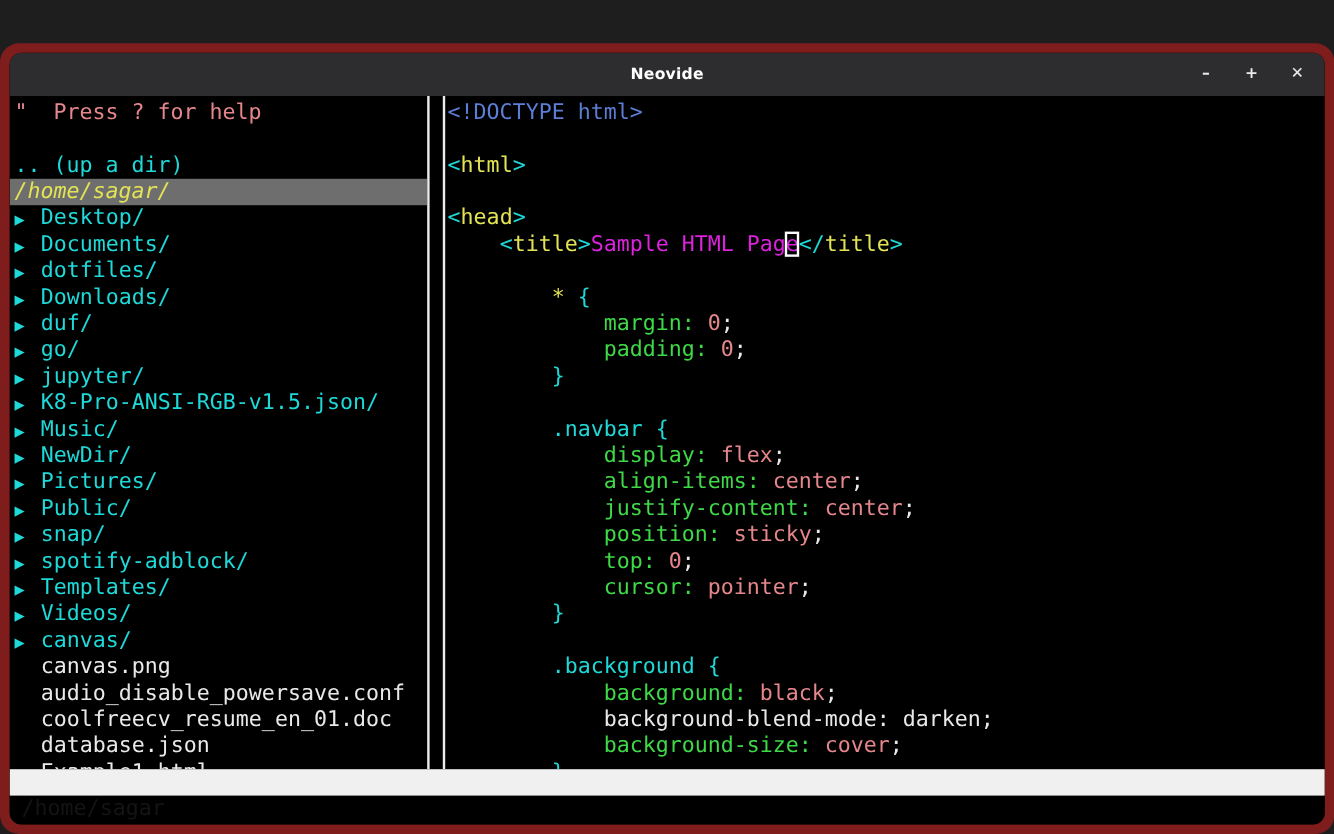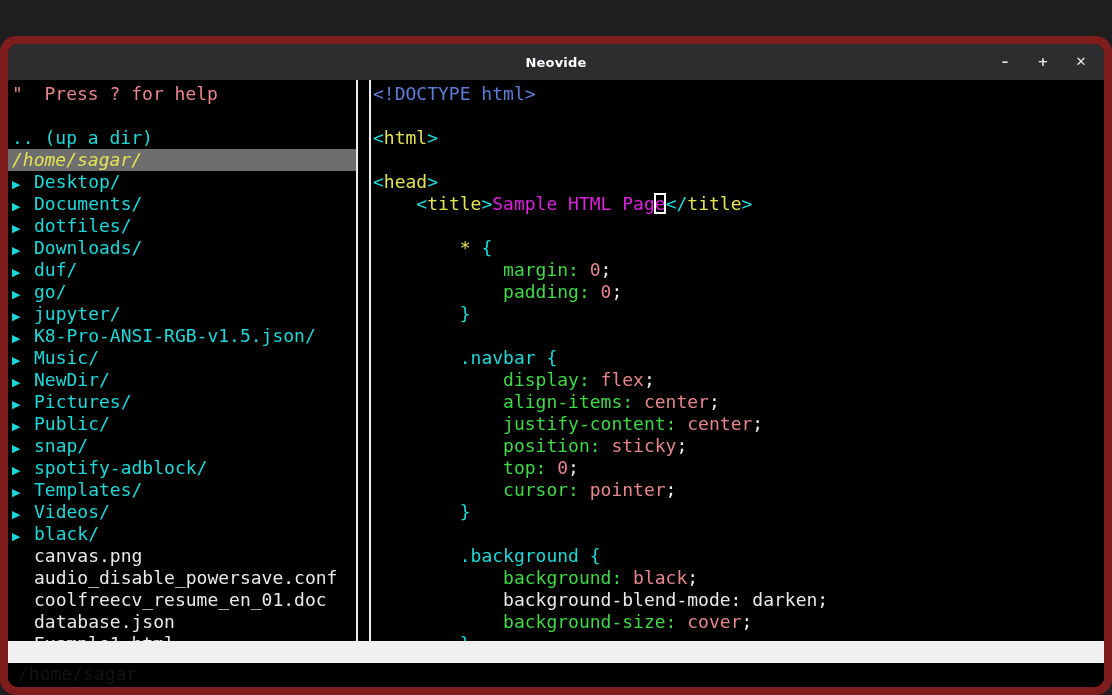--- a/index.html
+++ b/index.html
@@ -93,21 +93,21 @@
           <div class="row"><span class="tri">▶</span><span class="c-cyan">jupyter/</span></div>
           <div class="row"><span class="tri">▶</span><span class="c-cyan">K8-Pro-ANSI-RGB-v1.5.json/</span></div>
           <div class="row"><span class="tri">▶</span><span class="c-cyan">Music/</span></div>
           <div class="row"><span class="tri">▶</span><span class="c-cyan">NewDir/</span></div>
           <div class="row"><span class="tri">▶</span><span class="c-cyan">Pictures/</span></div>
           <div class="row"><span class="tri">▶</span><span class="c-cyan">Public/</span></div>
           <div class="row"><span class="tri">▶</span><span class="c-cyan">snap/</span></div>
           <div class="row"><span class="tri">▶</span><span class="c-cyan">spotify-adblock/</span></div>
           <div class="row"><span class="tri">▶</span><span class="c-cyan">Templates/</span></div>
           <div class="row"><span class="tri">▶</span><span class="c-cyan">Videos/</span></div>
-          <div class="row"><span class="tri">▶</span><span class="c-cyan">black/</span></div>
+          <div class="row"><span class="tri">▶</span><span class="c-cyan">canvas/</span></div>
           <div class="row"><span class="pad2"></span><span class="c-white">canvas.png</span></div>
           <div class="row"><span class="pad2"></span><span class="c-white">audio_disable_powersave.conf</span></div>
           <div class="row"><span class="pad2"></span><span class="c-white">coolfreecv_resume_en_01.doc</span></div>
           <div class="row"><span class="pad2"></span><span class="c-white">database.json</span></div>
           <div class="row"><span class="pad2"></span><span class="c-white">Example1.html</span></div>
         </div>
       <div class="separator"></div>
       <div class="codepane" id="codepane">
           <div class="row"><span class="c-blue">&lt;!DOCTYPE html&gt;</span></div>
           <div class="row"></div>

